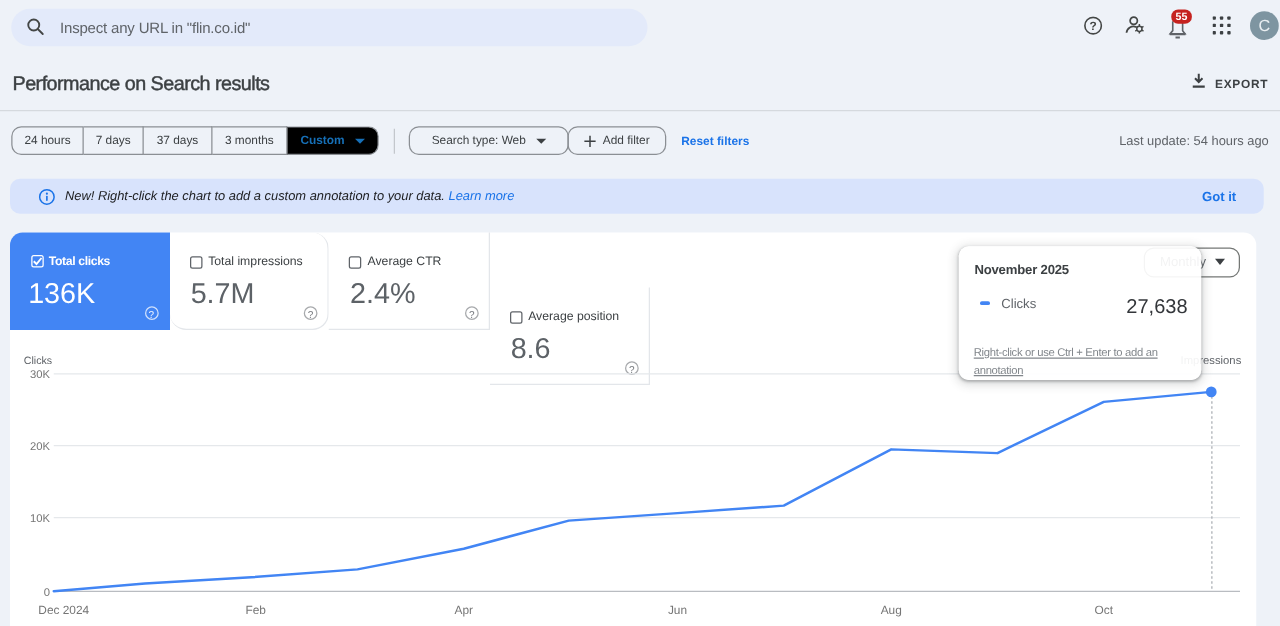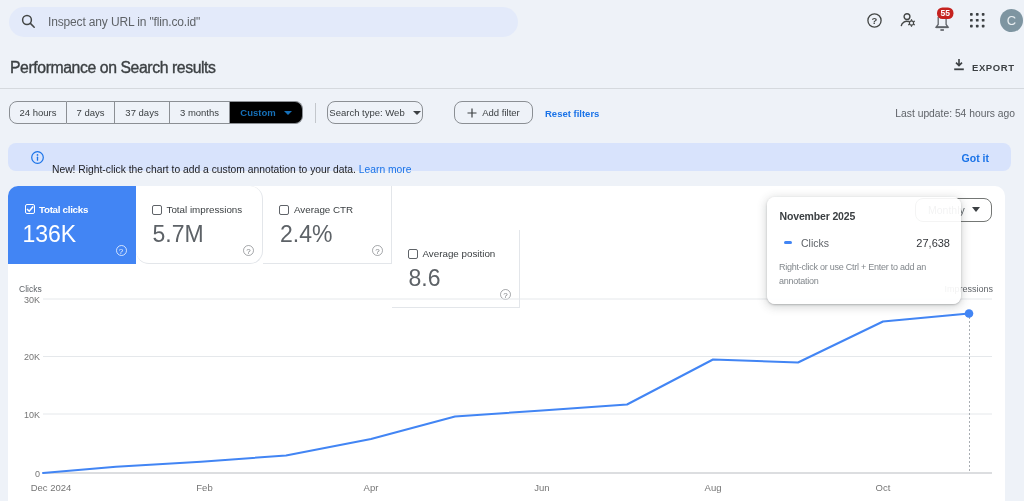--- a/index.html
+++ b/index.html
@@ -44,21 +44,21 @@
 .vdiv { position:absolute; left:315px; top:103px; width:1px; height:20px; background:#c3c7cc; }
 .resetf { position:absolute; left:545px; top:108px; font-size:9.5px; color:#1a73e8; font-weight:700;}
 .lastupd { position:absolute; right:9px; top:107.5px; font-size:10.3px; color:#5f6368; }
 .caret { width:0; height:0; border-left:4px solid transparent; border-right:4px solid transparent; border-top:4.5px solid #3c4043; display:inline-block; margin-left:8px;}
 
 
 .banner {
   position:absolute; left:8px; top:143px; width:1003px; height:28px;
   background:#d8e3fc; border-radius:8px;
 }
-.bannertext { position:absolute; left:52px; top:164px; font-size:10.3px; color:#202124; }
+.bannertext { position:absolute; left:52px; top:152px; font-size:10.3px; color:#202124;font-style:italic; }
 .gotit { position:absolute; right:35px; top:152px; font-size:10.5px; color:#1a73e8; font-weight:700; }
 
 
 .card {
   position:absolute; left:8px; top:186px; width:997px; height:315px;
   background:#ffffff; border-radius:10px 10px 0 0;
 }
 
 
 .mcell { position:absolute; top:186px; height:78px; }
@@ -145,21 +145,21 @@
 </svg>
 <div class="export">EXPORT</div>
 <div class="hdivider"></div>
 
 <div class="seg" style="left:9px;width:58px;border-radius:8px 0 0 8px;">24 hours</div>
 <div class="seg" style="left:67px;width:48px;border-left:none;">7 days</div>
 <div class="seg" style="left:115px;width:55px;border-left:none;">37 days</div>
 <div class="seg" style="left:170px;width:60px;border-left:none;">3 months</div>
 <div class="seg" style="left:230px;width:73px;border-left:none;border-radius:0 8px 8px 0;background:#000000;color:#1670b8;font-weight:700;">Custom<span class="caret" style="border-top-color:#1670b8;"></span></div>
 <div class="vdiv"></div>
-<div class="chip" style="left:327px;width:96px;">Search type: Web<span class="caret"></span></div>
+<div class="chip" style="left:327px;width:128px;">Search type: Web<span class="caret"></span></div>
 <div class="chip" style="left:454px;width:79px;"><svg width="10" height="10" viewBox="0 0 10 10" style="margin-right:5px;">
       <path d="M5 0.5 V9.5 M0.5 5 H9.5" stroke="#3c4043" stroke-width="1.2" fill="none"></path>
     </svg>Add filter</div>
 <div class="resetf">Reset filters</div>
 <div class="lastupd">Last update: 54 hours ago</div>
 
 <div class="banner"></div>
 <svg class="abs" style="left:31px;top:151px" width="13" height="13" viewBox="0 0 13 13">
   <circle cx="6.5" cy="6.5" r="5.8" fill="none" stroke="#1a73e8" stroke-width="1.2"></circle>
   <circle cx="6.5" cy="3.9" r="0.85" fill="#1a73e8"></circle>
@@ -224,14 +224,14 @@
 </svg>
 
 <div class="monthly"></div>
 <div class="abs" style="left:928px;top:204px;font-size:10.5px;color:#5f6368;">Monthly</div>
 <div class="abs caret" style="left:972px;top:207px;border-top-width:5px;border-left-width:4.5px;border-right-width:4.5px;margin:0;"></div>
 
 <div class="tooltip"></div>
 <div class="abs" style="left:779.5px;top:209.5px;font-size:10.5px;font-weight:700;letter-spacing:-0.15px;color:#3c4043;">November 2025</div>
 <div class="abs" style="left:783.5px;top:240.5px;width:8px;height:3.4px;border-radius:1.7px;background:#4285f4;"></div>
 <div class="abs" style="left:801px;top:237px;font-size:10.5px;color:#5f6368;">Clicks</div>
-<div class="abs" style="left:950px;top:236.5px;font-size:11px;font-weight:400;color:#33363a;transform:translateX(-100%);">27,638</div>
-<div class="abs" style="left:779px;top:260px;font-size:9px;color:#82878c;line-height:14.4px;letter-spacing:-0.25px;">Right-click or use Ctrl + Enter to add an<br>annotation</div>
+<div class="abs" style="left:950px;top:236.5px;font-size:16px;font-weight:400;color:#33363a;transform:translateX(-100%);">27,638</div>
+<div class="abs" style="left:779px;top:275px;font-size:9px;color:#82878c;line-height:14.4px;letter-spacing:-0.25px;text-decoration:underline;">Right-click or use Ctrl + Enter to add an<br>annotation</div>
 
 </body></html>

